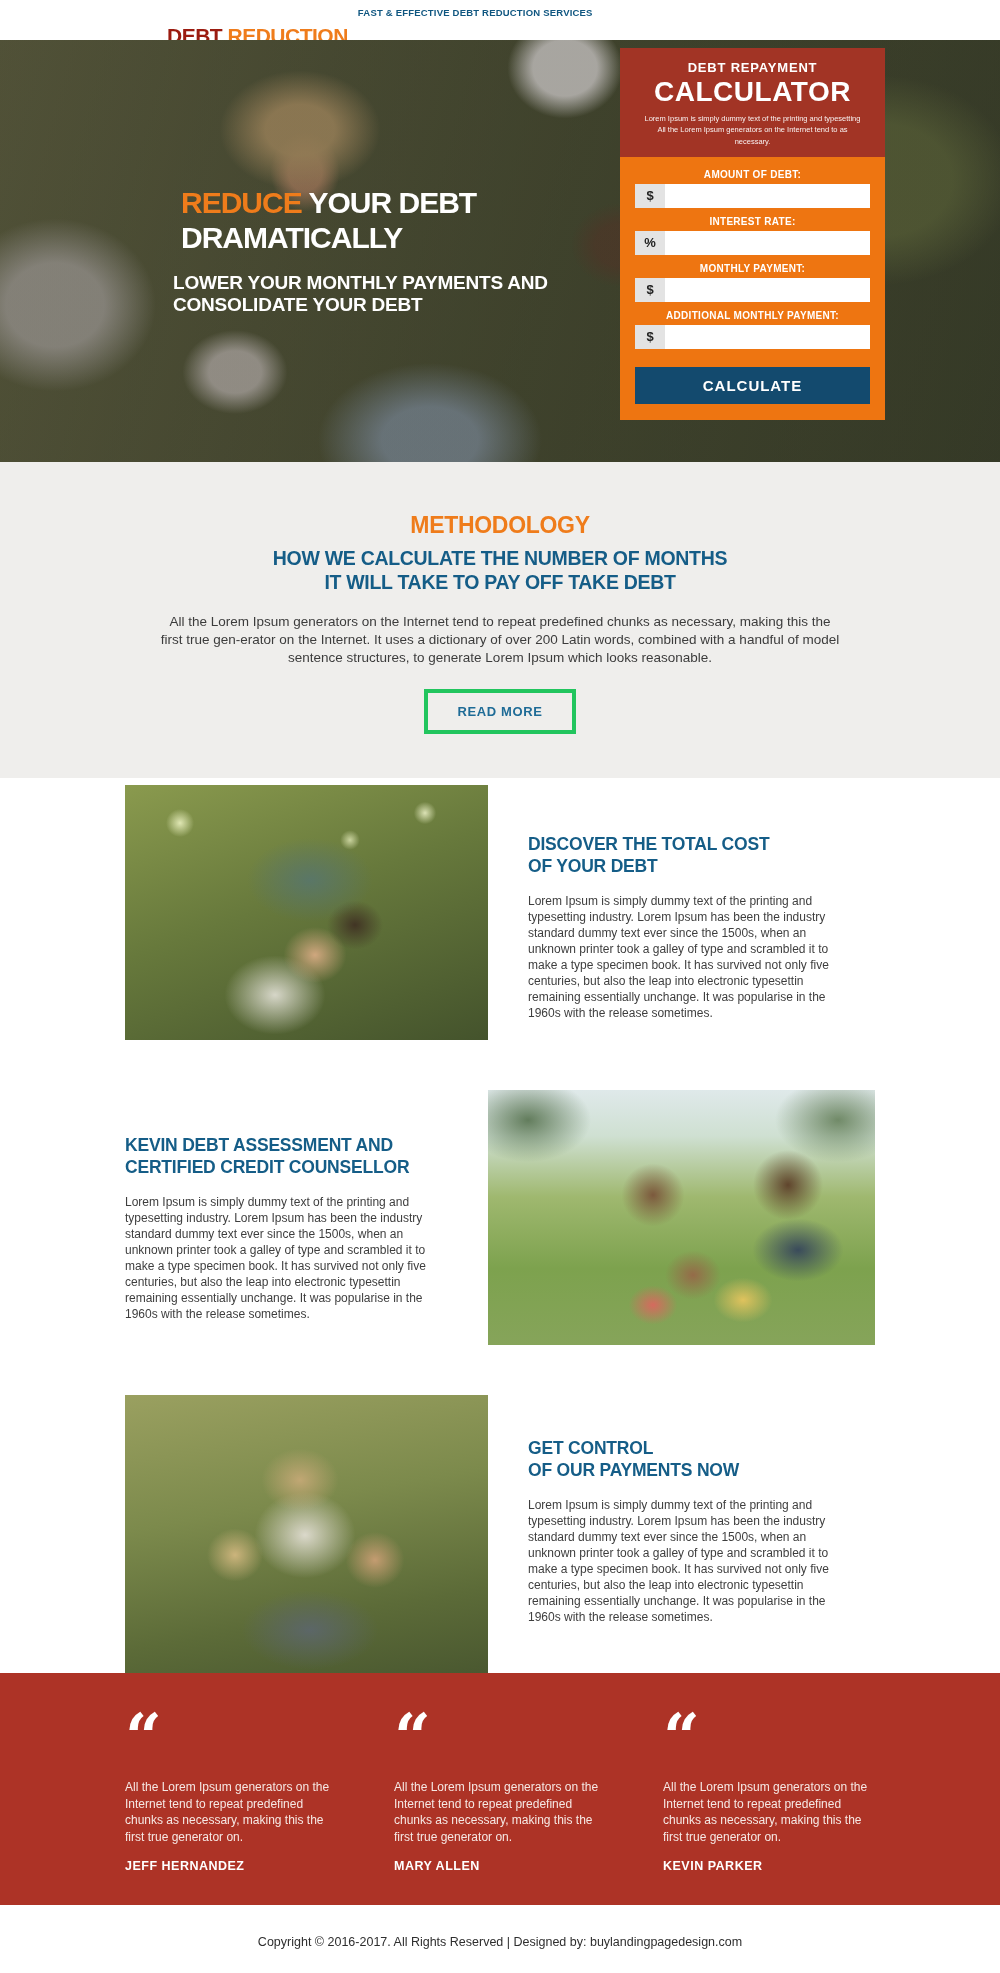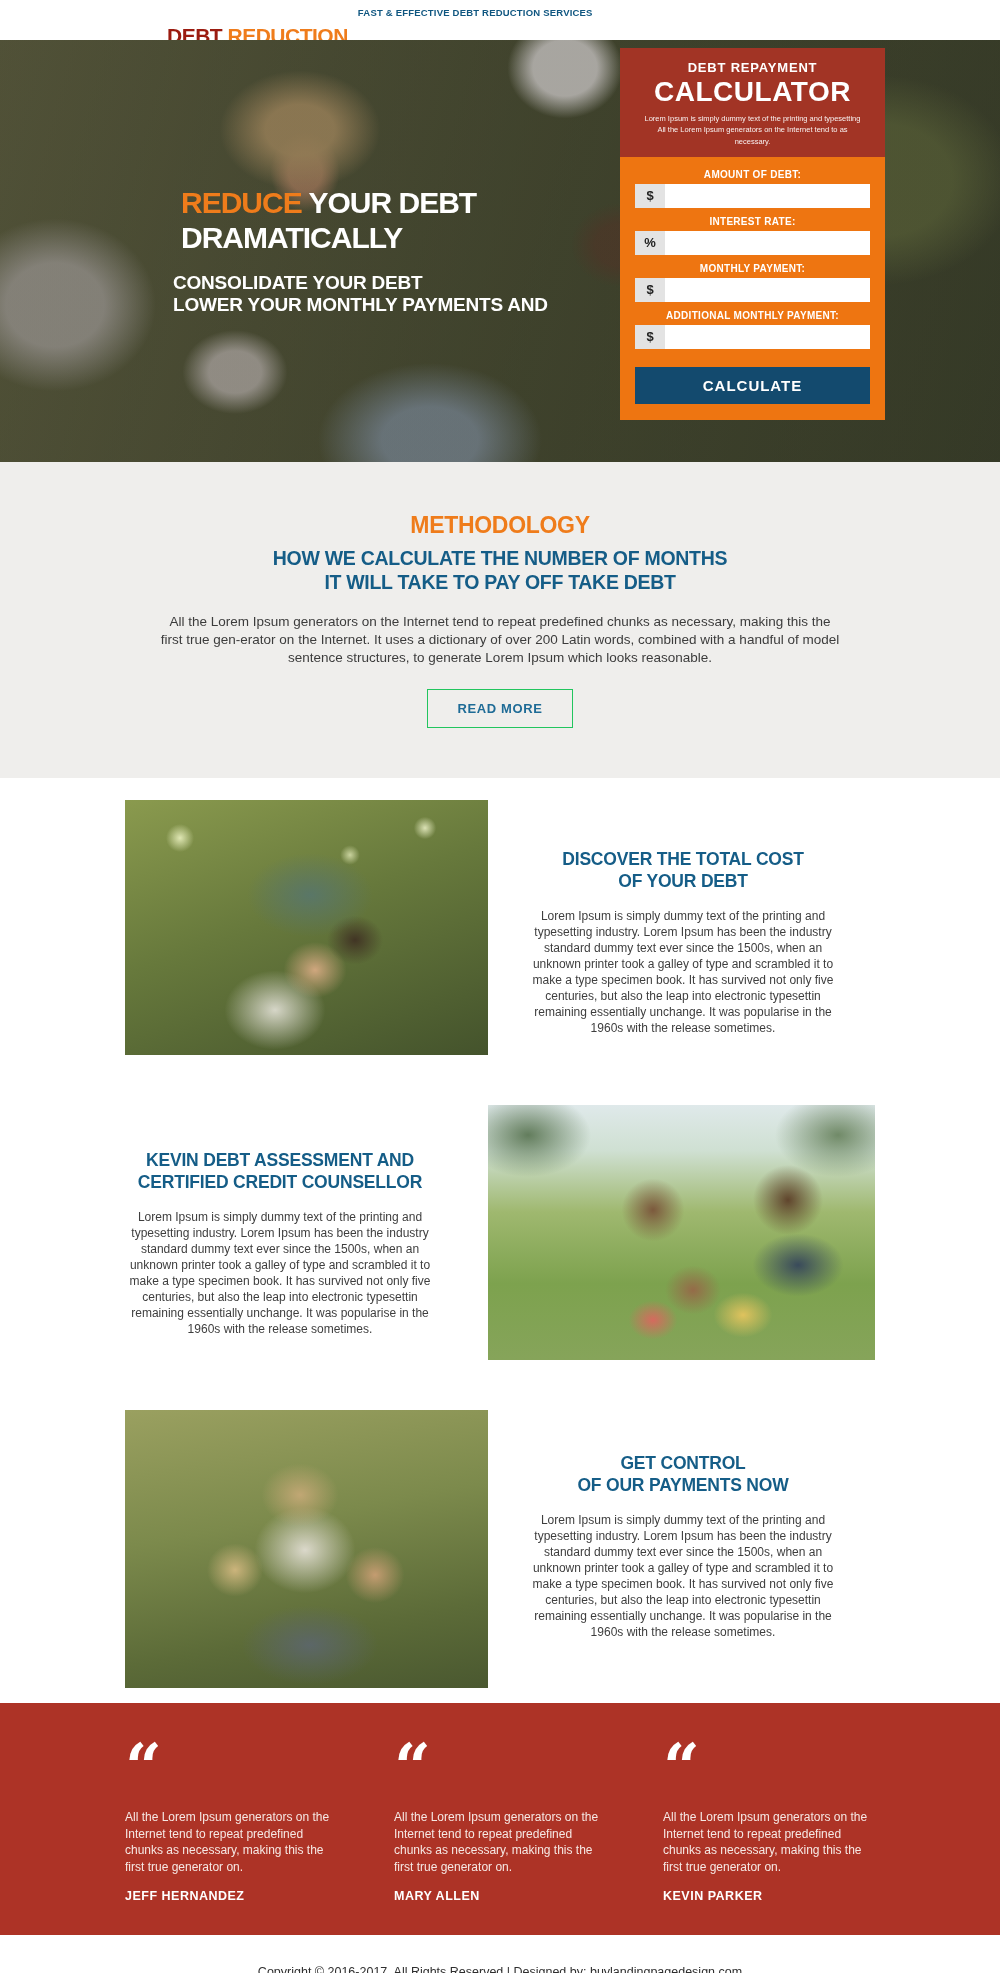--- a/index.html
+++ b/index.html
@@ -45,24 +45,24 @@
   .input-row{display:flex;height:24px;background:#fff;}
   .input-prefix{width:30px;background:#e3e3e3;color:#222;font-size:13px;font-weight:bold;display:flex;align-items:center;justify-content:center;}
   .input-row input{flex:1;border:none;outline:none;background:#fff;font-size:13px;padding:0 8px;min-width:0;}
   .calc-button{display:block;width:100%;height:37px;margin-top:18px;background:#134a6e;border:none;color:#fff;font-family:"Liberation Sans",sans-serif;font-size:15px;font-weight:bold;letter-spacing:1px;cursor:pointer;}
 
   
   .methodology{height:316px;box-sizing:border-box;background:#efeeec;text-align:center;padding-top:50px;overflow:hidden;}
   .meth-title{font-size:23px;font-weight:bold;color:#ef7c1b;letter-spacing:-0.3px;}
   .meth-sub{margin-top:8px;font-size:19.5px;line-height:1.22;font-weight:bold;color:#155d87;letter-spacing:-0.3px;}
   .meth-para{width:680px;margin:18px auto 0;font-size:13.5px;line-height:1.34;color:#3c3c3c;}
-  .read-more{display:inline-block;margin-top:22px;padding:11px 30px;background:transparent;border:1px solid #22c55e;color:#1e6b96;font-family:"Liberation Sans",sans-serif;font-size:13px;font-weight:bold;letter-spacing:0.6px;cursor:pointer;}
-
-  
-  .features{padding:7px 0 0;width:750px;margin:15px auto;text-align:center;}
+  .read-more{display:inline-block;margin-top:22px;padding:11px 30px;background:transparent;border:4px solid #22c55e;color:#1e6b96;font-family:"Liberation Sans",sans-serif;font-size:13px;font-weight:bold;letter-spacing:0.6px;cursor:pointer;}
+
+  
+  .features{padding:7px 0 0;width:750px;margin:0 auto;}
   .feat-row{display:flex;margin-bottom:50px;}
   .feat-row:last-child{margin-bottom:0;}
   .feat-photo{flex:none;}
   .photo-1{width:363px;height:255px;
     background:
       radial-gradient(circle 20px at 55px 38px, rgba(240,246,198,.85), rgba(240,246,198,0) 70%),
       radial-gradient(circle 16px at 300px 28px, rgba(246,250,210,.8), rgba(246,250,210,0) 70%),
       radial-gradient(circle 14px at 225px 55px, rgba(240,246,198,.7), rgba(240,246,198,0) 70%),
       radial-gradient(ellipse 90px 60px at 185px 95px, rgba(88,118,108,.9), rgba(88,118,108,0) 70%),
       radial-gradient(ellipse 40px 35px at 230px 140px, rgba(62,46,34,.9), rgba(62,46,34,0) 70%),
@@ -119,22 +119,22 @@
 
   <section class="hero">
     <div class="hero-photo"></div>
 
     <div class="hero-text">
       <h1 class="hero-headline">
         <div><span class="hl-orange">REDUCE</span><span> YOUR DEBT</span></div>
         <div>DRAMATICALLY</div>
       </h1>
       <div class="hero-sub">
+        <div>LOWER YOUR MONTHLY PAYMENTS AND</div>
         <div>CONSOLIDATE YOUR DEBT</div>
-        <div>LOWER YOUR MONTHLY PAYMENTS AND</div>
       </div>
     </div>
 
     <aside class="calculator">
       <div class="calc-header">
         <div class="calc-title1">DEBT REPAYMENT</div>
         <div class="calc-title2">CALCULATOR</div>
         <p class="calc-desc">Lorem Ipsum is simply dummy text of the printing and typesetting All the Lorem Ipsum generators on the Internet tend to as necessary.</p>
       </div>
       <form class="calc-body">

